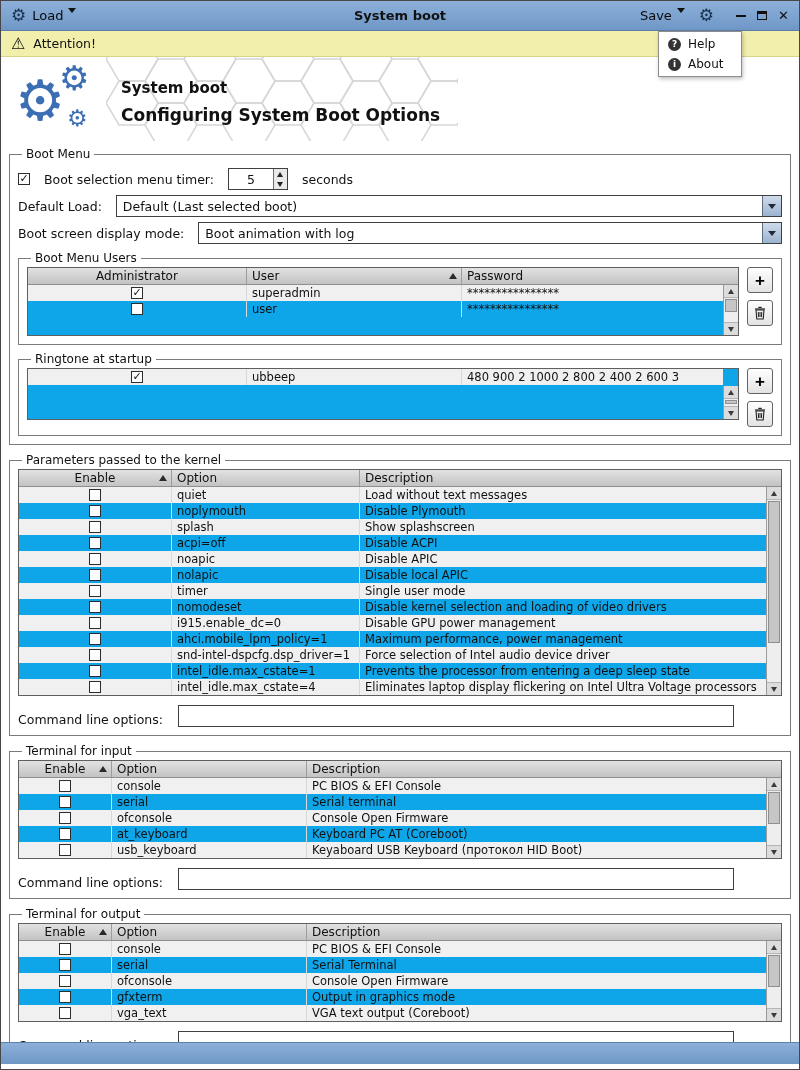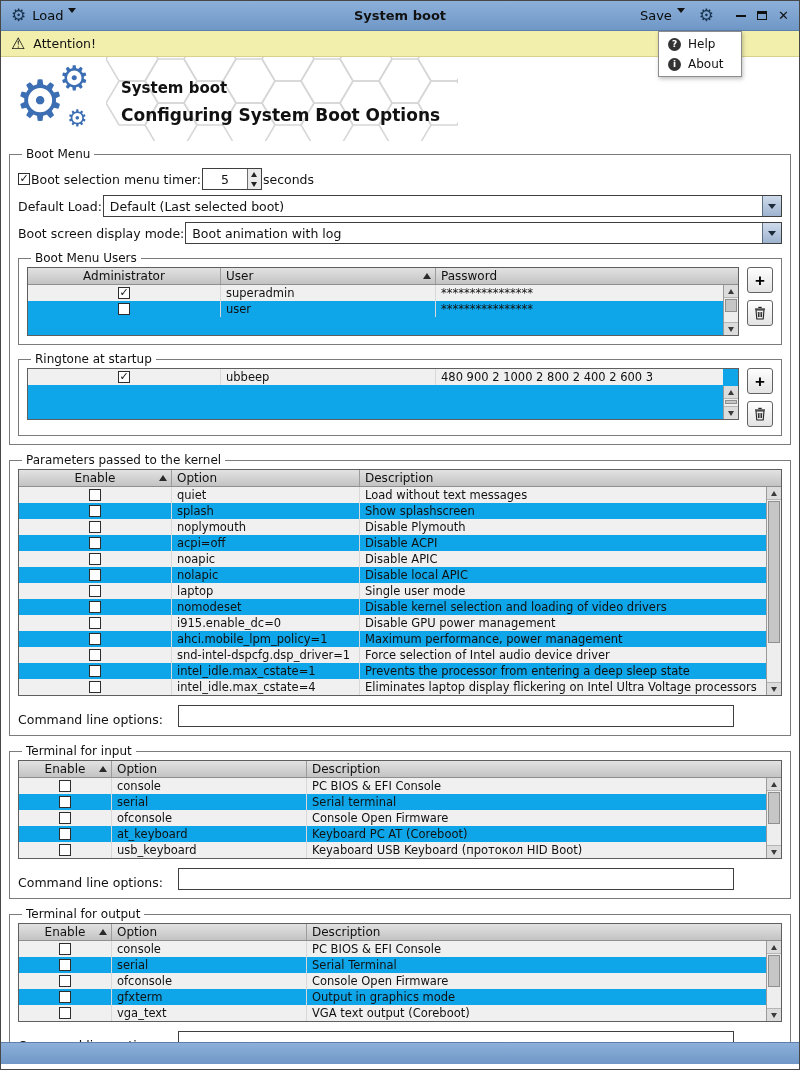--- a/index.html
+++ b/index.html
@@ -43,21 +43,21 @@
   .g-sml { font-size:23px; left:52px; top:48px; }
   .hdr-title { position:absolute; left:120px; top:22px; font-size:15px; font-weight:bold; z-index:1; }
   .hdr-sub { position:absolute; left:120px; top:48px; font-size:17px; font-weight:bold; z-index:1; }
 
   
   .content { padding:2px 8px 0; }
   fieldset { border:1px solid #7b7b7b; padding:2px 8px 8px; margin:0 0 8px; }
   legend { font-size:12px; padding:0 4px; margin-left:4px; }
   fieldset.sub { margin-top:7px; margin-bottom:0; padding:2px 8px 8px; }
 
-  .form-row { display:flex; align-items:center; gap:1px; margin:5px 0; font-size:12.5px; }
+  .form-row { display:flex; align-items:center; gap:14px; margin:5px 0; font-size:12.5px; }
   .lbl { white-space:nowrap; }
 
   
   .checkbox { width:12px; height:12px; min-width:12px; border:1.5px solid #2d2d2d; background:#fff;
               display:inline-flex; align-items:center; justify-content:center; }
   .checkbox.checked::after { content:"✓"; font-size:11px; font-weight:bold; color:#0e0e0e; margin-top:-1px; }
 
   
   .spinbox { display:inline-flex; width:60px; height:22px; border:1px solid #3f3f3f; background:#fff; }
   .spin-value { flex:1; display:flex; align-items:center; justify-content:center; font-size:12.5px; }
@@ -83,21 +83,21 @@
   .th.center { justify-content:center; }
   .sort-up { position:absolute; right:4px; top:5px; width:0; height:0;
              border-left:4px solid transparent; border-right:4px solid transparent; border-bottom:6px solid #2a2a2a; }
   .tbody { background:#0ea5e9; }
   .trow { display:flex; height:16px; margin-right:15px; }
   .trow:nth-child(odd) { background:#f0f0f0; }
   .td { display:flex; align-items:center; padding:0 5px; border-right:1px solid #d8d8d8; font-size:11.5px;
         white-space:nowrap; overflow:hidden; }
   .td:last-child { flex:1; border-right:none; }
   .td.center { justify-content:center; }
-  .w-u1{width:193px} .w-u2{width:215px}
+  .w-u1{width:219px} .w-u2{width:215px}
   .w-k1{width:153px} .w-k2{width:188px}
   .w-t1{width:93px}  .w-t2{width:195px}
   .tbody.h-users{height:50px} .tbody.h-ring{height:50px} .tbody.h-kernel{height:208px} .tbody.h-term{height:80px}
 
   
   .vscroll { position:absolute; top:17px; right:0; bottom:0; width:15px; background:#eeeeee; border-left:1px solid #9a9a9a;
              display:flex; flex-direction:column; }
   .vs-btn { height:13px; background:#dcdcdc; display:flex; align-items:center; justify-content:center; }
   .vs-btn.up { border-bottom:1px solid #b5b5b5; }
   .vs-btn.down { border-top:1px solid #b5b5b5; }
@@ -359,34 +359,34 @@
               <div class="td center w-k1">
                 <span class="checkbox"></span>
               </div>
               <div class="td w-k2">quiet</div>
               <div class="td">Load without text messages</div>
             </div>
           <div class="trow">
               <div class="td center w-k1">
                 <span class="checkbox"></span>
               </div>
+              <div class="td w-k2">noplymouth</div>
+              <div class="td">Disable Plymouth</div>
+            </div>
+          <div class="trow">
+              <div class="td center w-k1">
+                <span class="checkbox"></span>
+              </div>
               <div class="td w-k2">splash</div>
               <div class="td">Show splashscreen</div>
             </div>
           <div class="trow">
               <div class="td center w-k1">
                 <span class="checkbox"></span>
               </div>
-              <div class="td w-k2">noplymouth</div>
-              <div class="td">Disable Plymouth</div>
-            </div>
-          <div class="trow">
-              <div class="td center w-k1">
-                <span class="checkbox"></span>
-              </div>
               <div class="td w-k2">acpi=off</div>
               <div class="td">Disable ACPI</div>
             </div>
           <div class="trow">
               <div class="td center w-k1">
                 <span class="checkbox"></span>
               </div>
               <div class="td w-k2">noapic</div>
               <div class="td">Disable APIC</div>
             </div>
@@ -394,21 +394,21 @@
               <div class="td center w-k1">
                 <span class="checkbox"></span>
               </div>
               <div class="td w-k2">nolapic</div>
               <div class="td">Disable local APIC</div>
             </div>
           <div class="trow">
               <div class="td center w-k1">
                 <span class="checkbox"></span>
               </div>
-              <div class="td w-k2">laptop</div>
+              <div class="td w-k2">timer</div>
               <div class="td">Single user mode</div>
             </div>
           <div class="trow">
               <div class="td center w-k1">
                 <span class="checkbox"></span>
               </div>
               <div class="td w-k2">nomodeset</div>
               <div class="td">Disable kernel selection and loading of video drivers</div>
             </div>
           <div class="trow">

